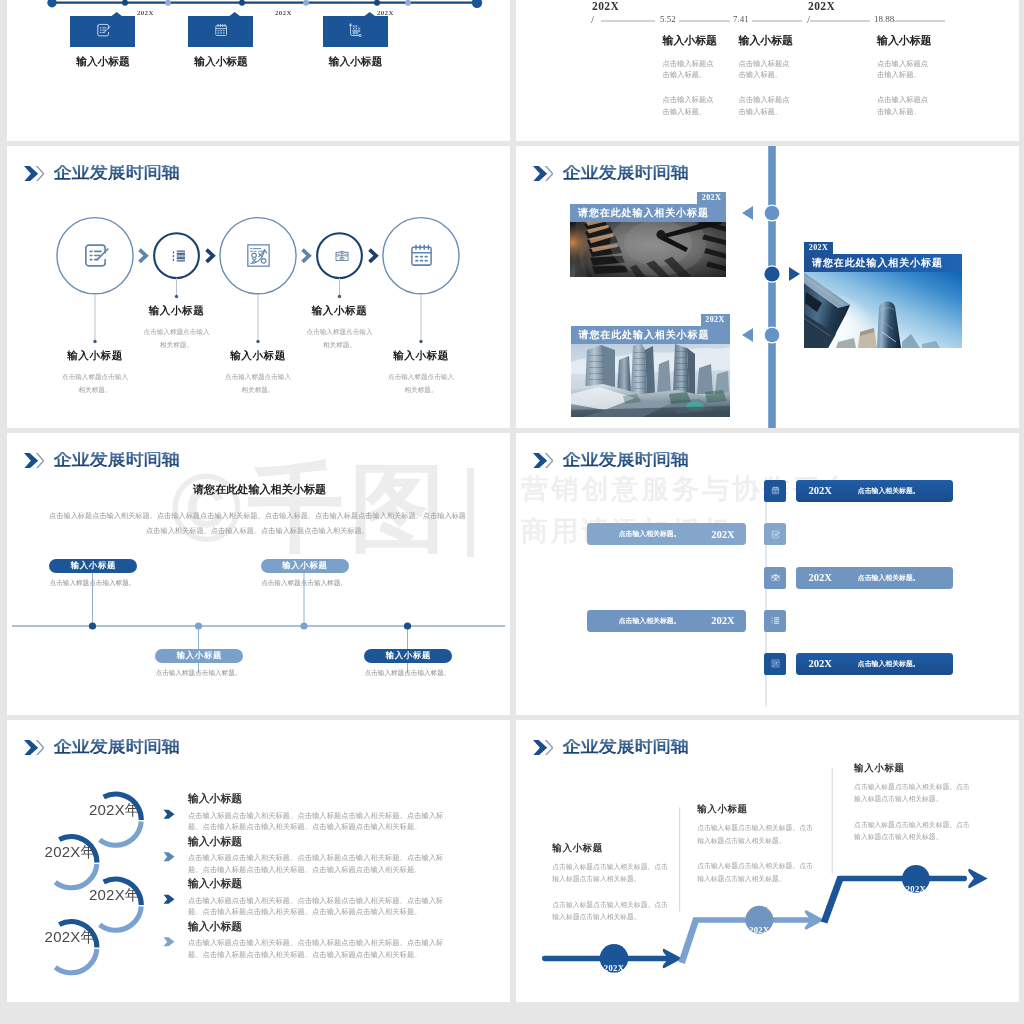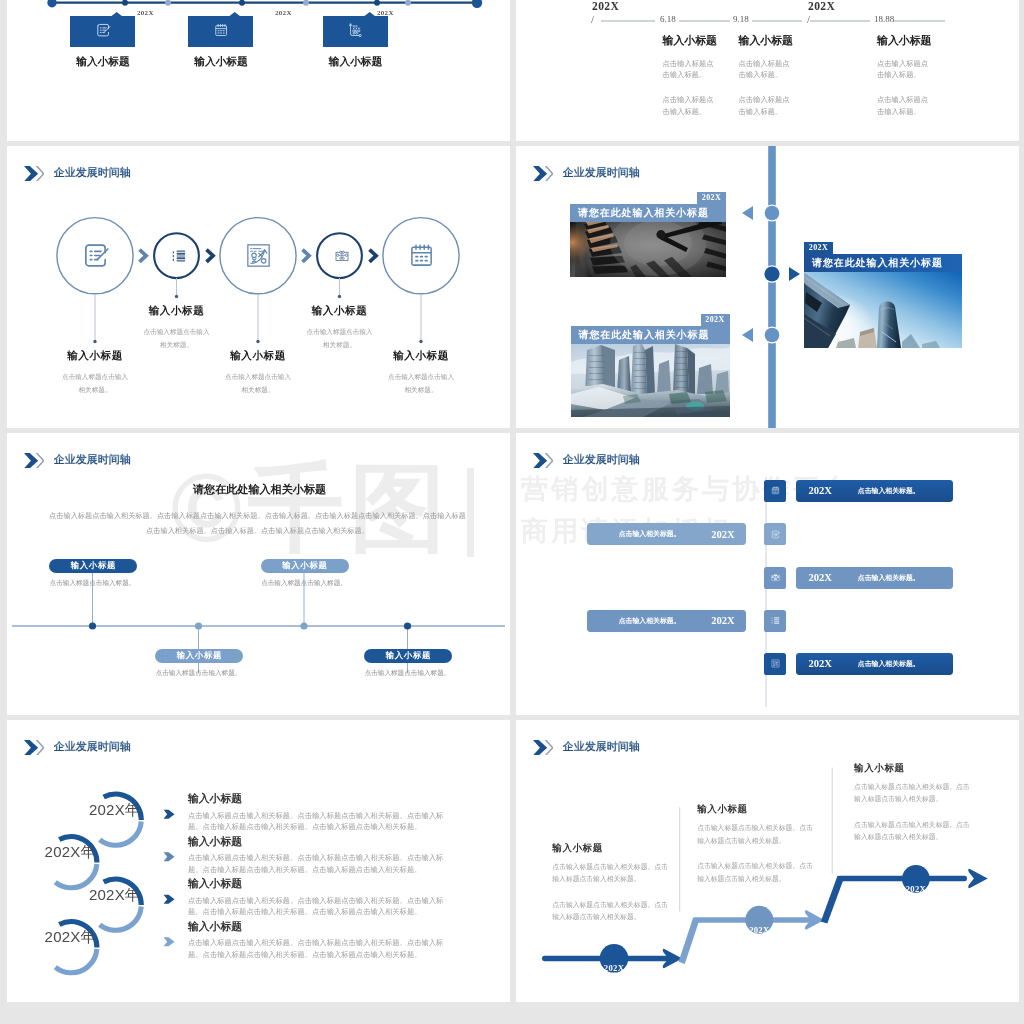--- a/index.html
+++ b/index.html
@@ -7,21 +7,21 @@
        font-family:"Liberation Sans",sans-serif;-webkit-font-smoothing:antialiased;}
   .grid{position:absolute;left:0;top:-141px;width:1024px;}
   .row{display:flex;gap:6px;padding:0 7px;margin-bottom:5px;}
   .slide{position:relative;width:503px;height:282px;background:#fff;overflow:hidden;
          flex:0 0 503px;}
   .abs{position:absolute;}
 
   
   .s-title{position:absolute;left:16.8px;top:18.5px;display:flex;align-items:flex-start;}
   .s-title .chevs{width:20.7px;height:15.4px;margin-right:9.3px;margin-top:1px;flex:0 0 20.7px;}
-  .s-title .txt{font-family:"Liberation Serif",serif;font-weight:bold;font-size:11px;
+  .s-title .txt{font-family:"Liberation Serif",serif;font-weight:bold;font-size:18px;
       letter-spacing:0;line-height:15.2px;white-space:nowrap;
       background:linear-gradient(180deg,#5b7fa6 0%,#3a6391 40%,#17406e 100%);
       -webkit-background-clip:text;background-clip:text;color:transparent;}
 
   
   .wm{position:absolute;pointer-events:none;z-index:0;}
   .wm-logo{font-family:"Liberation Sans",sans-serif;color:#ededed;font-weight:bold;font-size:96px;line-height:1;letter-spacing:6px;white-space:nowrap;}
   .wm-text{color:#efefef;font-weight:bold;white-space:nowrap;font-size:27px;line-height:1;letter-spacing:3.2px;}
 
   
@@ -225,22 +225,22 @@
       <div class="abs s2-year" style="left:292px;top:142px;">202X</div>
       <div class="abs s2-slash" style="left:75px;top:155px;">/</div>
       <div class="abs s2-slash" style="left:291px;top:155px;">/</div>
       <svg class="abs" width="360" height="6" style="left:85px;top:159px;">
         <line x1="0" y1="3" x2="54" y2="3" stroke="#9fa9b0" stroke-width="1"></line>
         <line x1="78" y1="3" x2="129" y2="3" stroke="#9fa9b0" stroke-width="1"></line>
         <line x1="151" y1="3" x2="201" y2="3" stroke="#9fa9b0" stroke-width="1"></line>
         <line x1="209" y1="3" x2="269" y2="3" stroke="#9fa9b0" stroke-width="1"></line>
         <line x1="292" y1="3" x2="344" y2="3" stroke="#9fa9b0" stroke-width="1"></line>
       </svg>
-      <div class="abs s2-date" style="left:144px;top:156px;">6.18</div>
-      <div class="abs s2-date" style="left:217px;top:156px;">9.18</div>
+      <div class="abs s2-date" style="left:144px;top:156px;">5.52</div>
+      <div class="abs s2-date" style="left:217px;top:156px;">7.41</div>
       <div class="abs s2-date" style="left:358px;top:156px;">18.88</div>
 
       <div class="abs s2-col" style="left:146.5px;top:176px;">
         <div class="s2-h">输入小标题</div>
         <div class="s2-p">点击输入标题点击输入标题。</div>
         <div class="s2-p s2-p2">点击输入标题点击输入标题。</div>
       </div>
       <div class="abs s2-col" style="left:222.5px;top:176px;">
         <div class="s2-h">输入小标题</div>
         <div class="s2-p">点击输入标题点击输入标题。</div>

